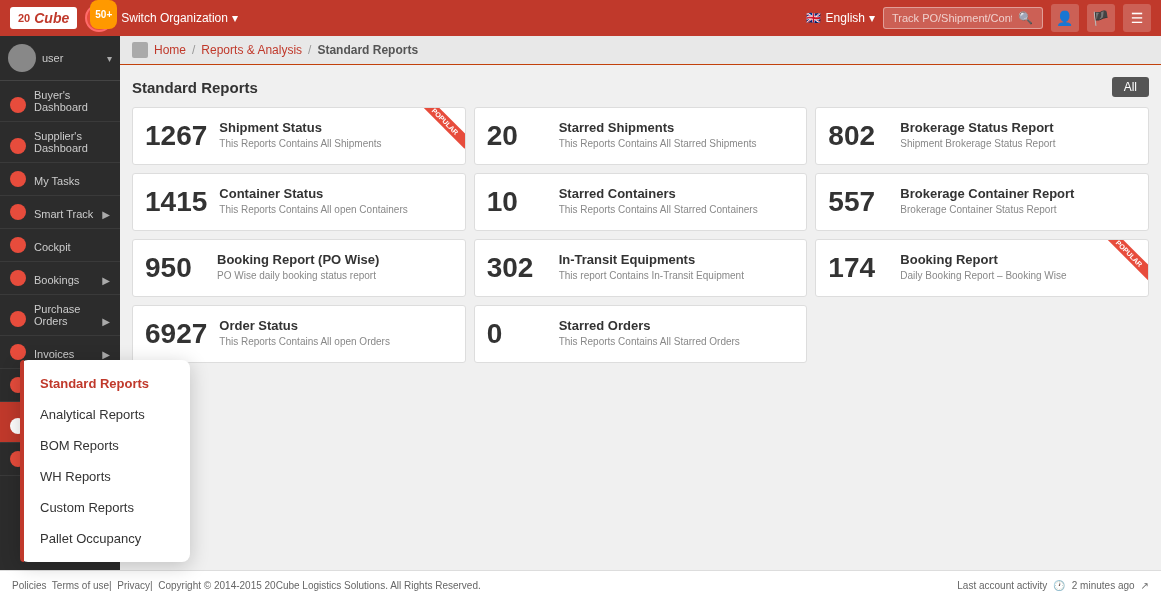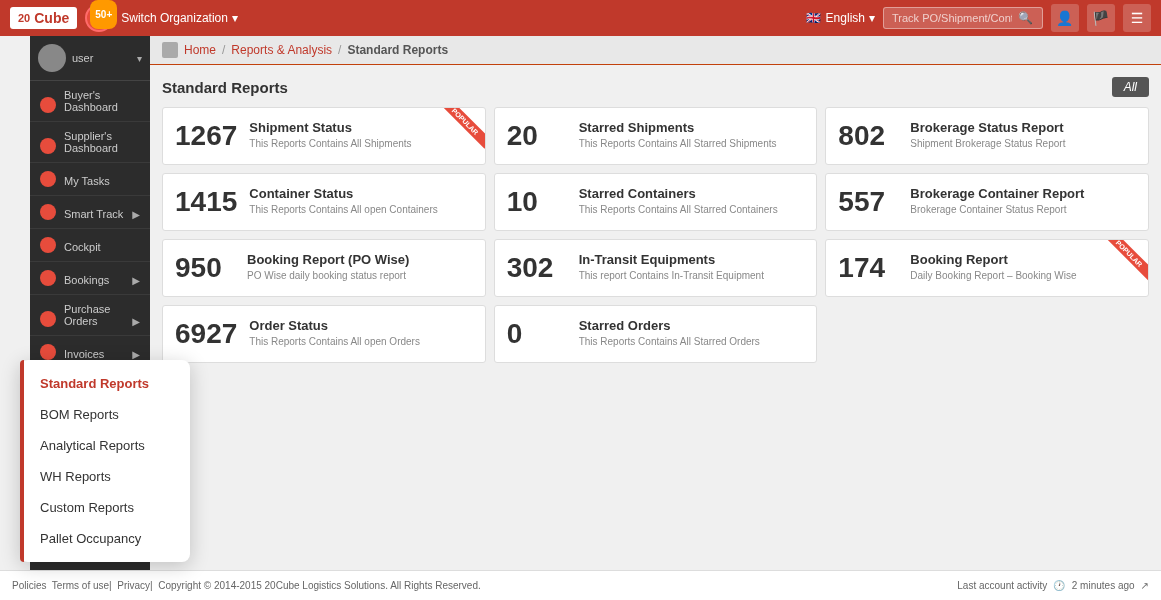--- a/index.html
+++ b/index.html
@@ -213,21 +213,20 @@
       font-weight: bold;
       color: #333;
     }
     .all-btn {
       background: #555;
       color: white;
       padding: 3px 12px;
       border-radius: 3px;
       font-size: 12px;
       cursor: pointer;
-      font-style: italic;
     }
 
     
     .report-grid {
       display: grid;
       grid-template-columns: repeat(3, 1fr);
       gap: 8px;
     }
     .report-card {
       background: white;
@@ -324,30 +323,30 @@
       left: 0; top: 0; bottom: 0;
       width: 4px;
       background: #c0392b;
       border-radius: 8px 0 0 8px;
     }
 
     
     .sidebar { width: 120px; min-width: 120px; }
 
     
-    .main-layout { height: calc(600px - 36px - 30px); margin-left: 30px; }
+    .main-layout { height: calc(600px - 36px - 30px); }
     .reports-container { background: #f0f0f0; }
   </style>
 </head>
 <body>
 
 <div class="navbar">
   <div class="navbar-logo">
     <span style="font-size:11px; color:#c0392b;">20</span>
-      <span style="color:#c0392b;font-weight:900;">Cube</span>
+      <span style="color:#c0392b;font-weight:900;font-style:italic;">Cube</span>
   </div>
   <div class="navbar-notification">
     <span style="font-size:12px;">🔔</span>
     <div class="navbar-badge">50+</div>
   </div>
   <div class="switch-org">
     <span>Switch Organization</span>
     <span>▾</span>
   </div>
   <div class="navbar-spacer"></div>
@@ -553,18 +552,18 @@
   <div class="footer-right">
     <span>Last account activity</span>
     <span>🕐</span>
     <span>2 minutes ago</span>
     <span>↗</span>
   </div>
 </div>
 
 <div class="dropdown-popup" id="dropdown-popup">
     <div class="dropdown-item active">Standard Reports</div>
+    <div class="dropdown-item">Analytical Reports</div>
     <div class="dropdown-item">BOM Reports</div>
-    <div class="dropdown-item">Analytical Reports</div>
     <div class="dropdown-item">WH Reports</div>
     <div class="dropdown-item">Custom Reports</div>
     <div class="dropdown-item">Pallet Occupancy</div>
   </div>
 
 </body></html>

